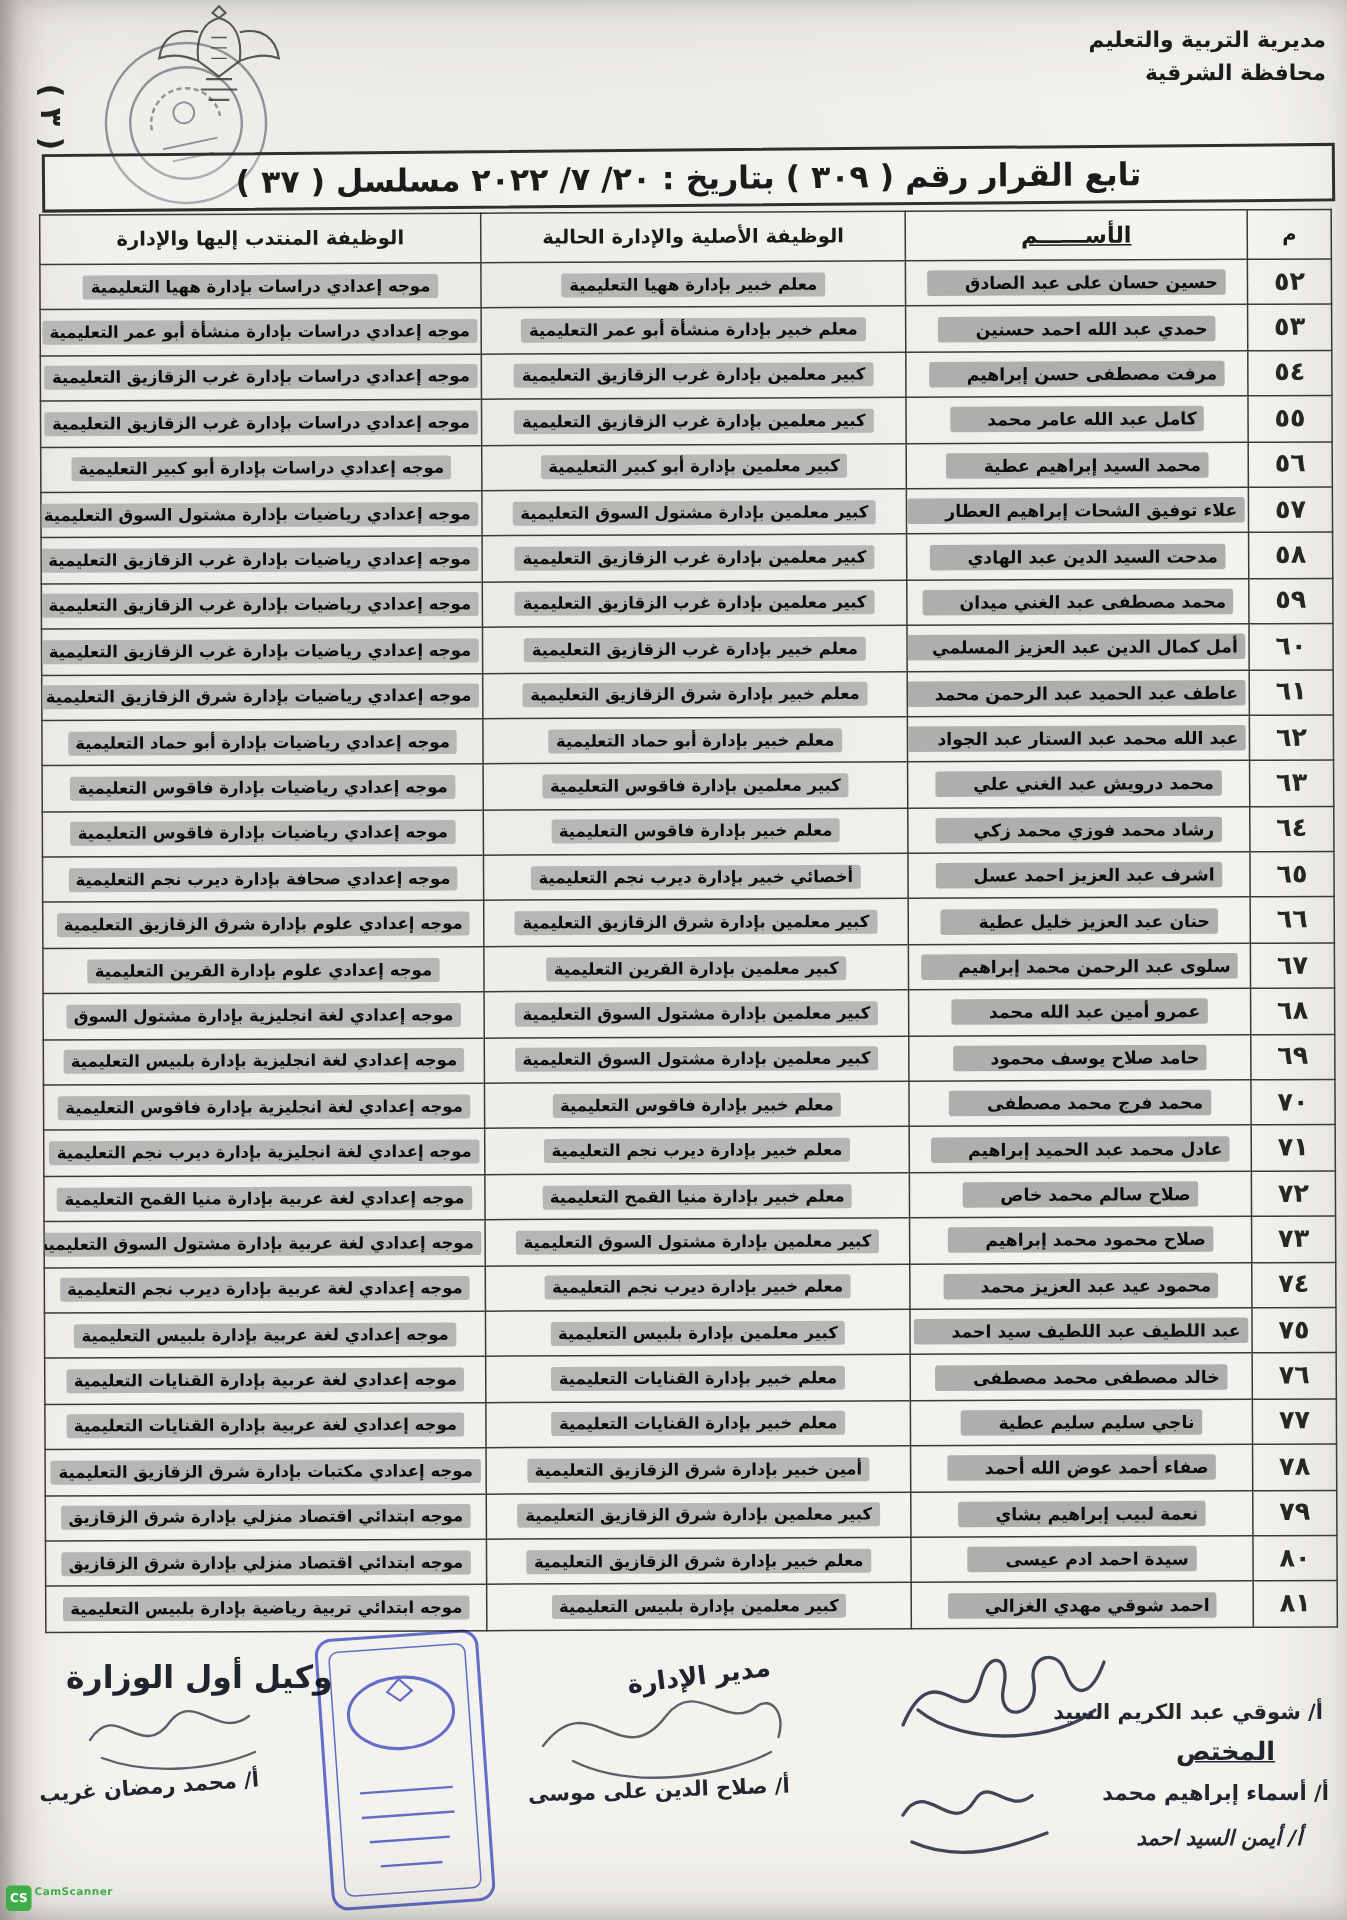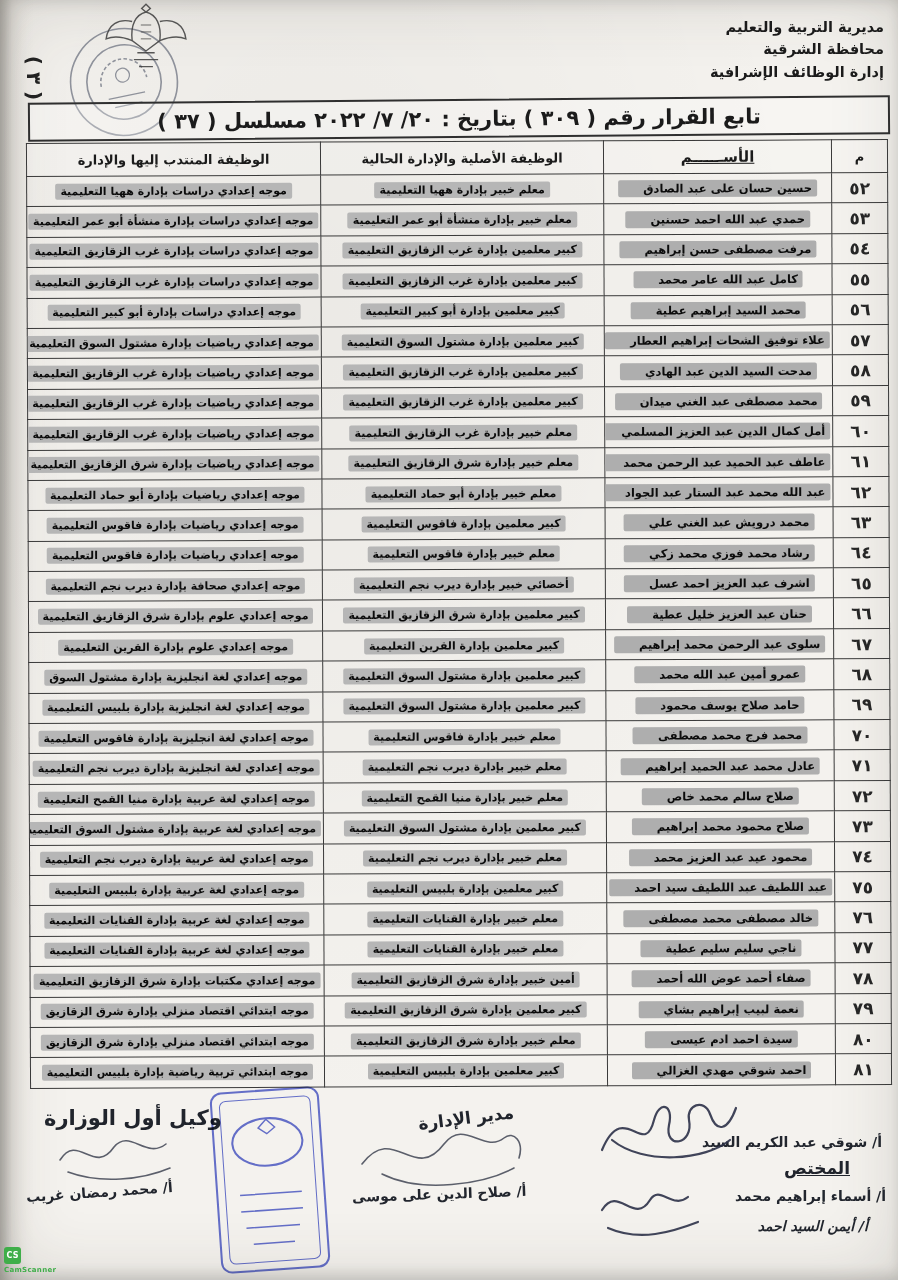--- a/index.html
+++ b/index.html
@@ -52,33 +52,32 @@
 
   
   .f-label { position:absolute; font-weight:bold; color:#20242c; z-index:3; white-space:nowrap; }
   .f-name  { position:absolute; font-weight:bold; color:#22262e; z-index:3; white-space:nowrap; font-size:14px; }
   .sig { position:absolute; z-index:4; }
   .sig path { fill:none; stroke:#2c3148; stroke-width:2.2; stroke-linecap:round; opacity:.9; }
   .sig.thin path { stroke:#4a4f5c; stroke-width:1.6; }
   .blue-stamp { position:absolute; left:206px; top:1082px; width:128px; height:196px; transform:rotate(-4deg); opacity:.75; mix-blend-mode:multiply; z-index:5; }
 
   
-  .scan-badge { position:absolute; left:4px; bottom:6px; z-index:6; display:flex; flex-direction:column; align-items:flex-start; gap:2px; direction:ltr; }
+  .scan-badge { position:absolute; left:4px; bottom:6px; z-index:6; display:flex; flex-direction:row; align-items:flex-start; gap:2px; direction:ltr; }
   .scan-badge .cs { width:17px; height:17px; border-radius:3px; background:#3fae49; color:#fff; font-size:8px; font-weight:bold; display:flex; align-items:center; justify-content:center; font-family:"DejaVu Sans", sans-serif; }
   .scan-badge .cs-label { font-size:7px; color:#3fae49; font-weight:bold; letter-spacing:.3px; }
 </style>
 </head>
 <body>
 
 <div class="page">
 
   <div class="org-block">
     <div class="org-line">مديرية التربية والتعليم</div>
     <div class="org-line">محافظة الشرقية</div>
-    <div class="org-line">إدارة الوظائف الإشرافية</div>
   </div>
 
   <svg class="emblem" viewBox="0 0 120 90">
     <g fill="none" stroke="#3d3d3d" stroke-width="1.6">
       <path d="M60 6 l5 5 -5 4 -5 -4 z"></path>
       <path d="M60 15 C 48 18 42 30 44 48 L 60 60 L 76 48 C 78 30 72 18 60 15 Z"></path>
       <path d="M44 26 C 28 22 16 30 14 46 C 24 42 34 44 44 48"></path>
       <path d="M76 26 C 92 22 104 30 106 46 C 96 42 86 44 76 48"></path>
       <path d="M50 62 L 70 62 M46 70 L 74 70 M52 78 L 68 78"></path>
       <path d="M54 30 h12 M54 38 h12 M54 46 h12" stroke-width="1"></path>

